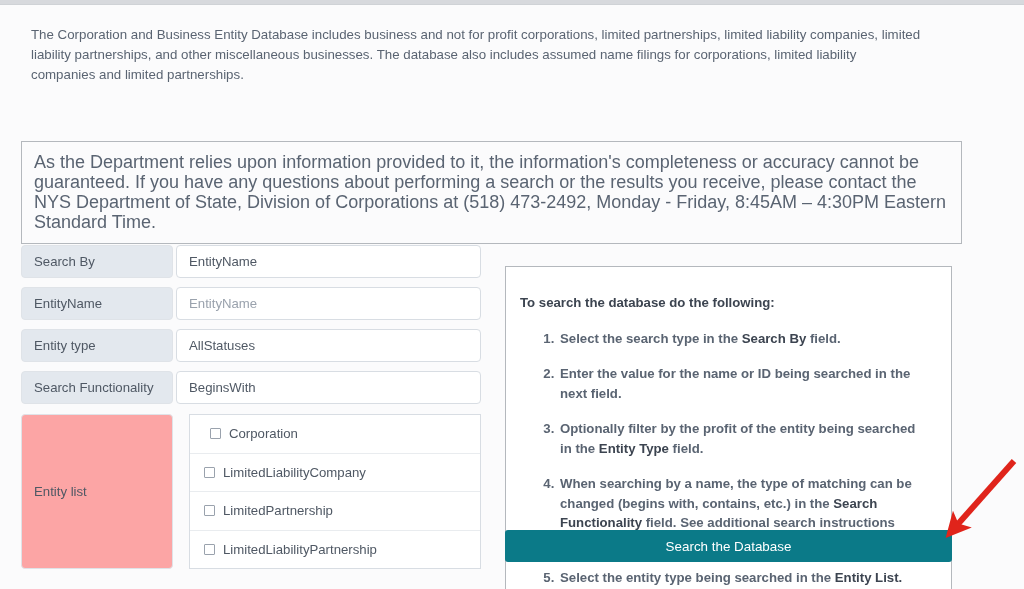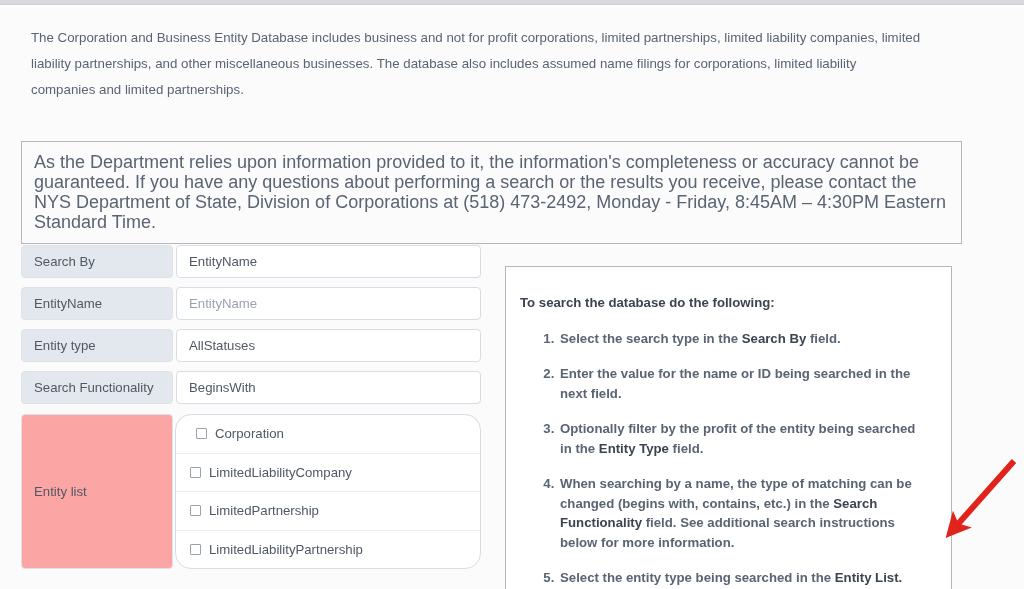--- a/index.html
+++ b/index.html
@@ -29,21 +29,21 @@
     width: 1024px; height: 584px;
     background: #fbfbfc;
   }
 
   
   .intro {
     position: absolute;
     left: 31px; top: 20px;
     width: 890px;
     font-size: 13.3px;
-    line-height: 26px;
+    line-height: 20px;
     color: #5a6472;
   }
   .intro p { margin: 0; }
   .intro .note {
     margin-top: 24px;
   }
 
   
   .disclaimer {
     position: absolute;
@@ -109,24 +109,24 @@
     border: 1px solid #dfe3e8;
     border-radius: 4px;
     display: flex;
     align-items: center;
     padding-left: 12px;
     font-size: 13.2px;
     color: #4f5864;
   }
   .entity-options {
     flex: 1 1 auto;
-    margin-left: 2px;
+    margin-left: 16px;
     background: #ffffff;
     border: 1px solid #d8dde3;
-    border-radius: 16px;
+    border-radius: 0;
     display: flex;
     flex-direction: column;
   }
   .entity-option {
     flex: 1 1 0;
     display: flex;
     align-items: center;
     padding-left: 14px;
     border-bottom: 1px solid #e9ecef;
     font-size: 13.2px;
@@ -287,20 +287,21 @@
       <li>
         <span>Select the entity type being searched in the </span><b>Entity List.</b><span></span>
       </li>
       <li>
         <span>Click </span><b>Friday the Database.</b><span></span>
       </li>
     </ol>
     <span class="link">Additional Search Instructions</span>
   </div>
 
+  <button class="search-btn">Search the Database</button>
 
   <svg class="arrow-svg" viewBox="0 0 94 100">
     <defs>
       <marker id="arrowhead" markerWidth="4.2" markerHeight="4.2" refX="1.1" refY="2.1" orient="auto">
         <polygon points="0,0 4.2,2.1 0,4.2 1.0,2.1" fill="#e0241b"></polygon>
       </marker>
     </defs>
     <line x1="84" y1="16" x2="28" y2="79" stroke="#e0241b" stroke-width="6" stroke-linecap="butt" marker-end="url(#arrowhead)"></line>
   </svg>
 

